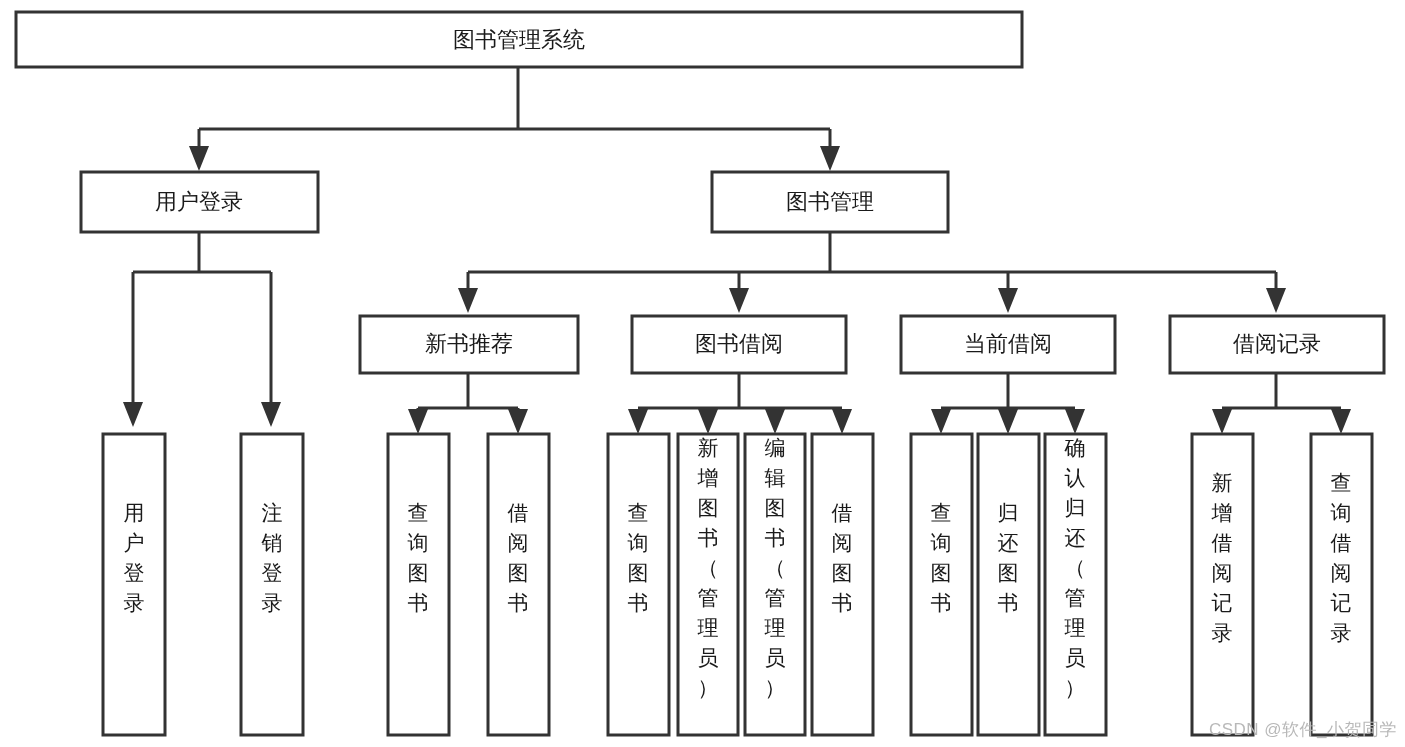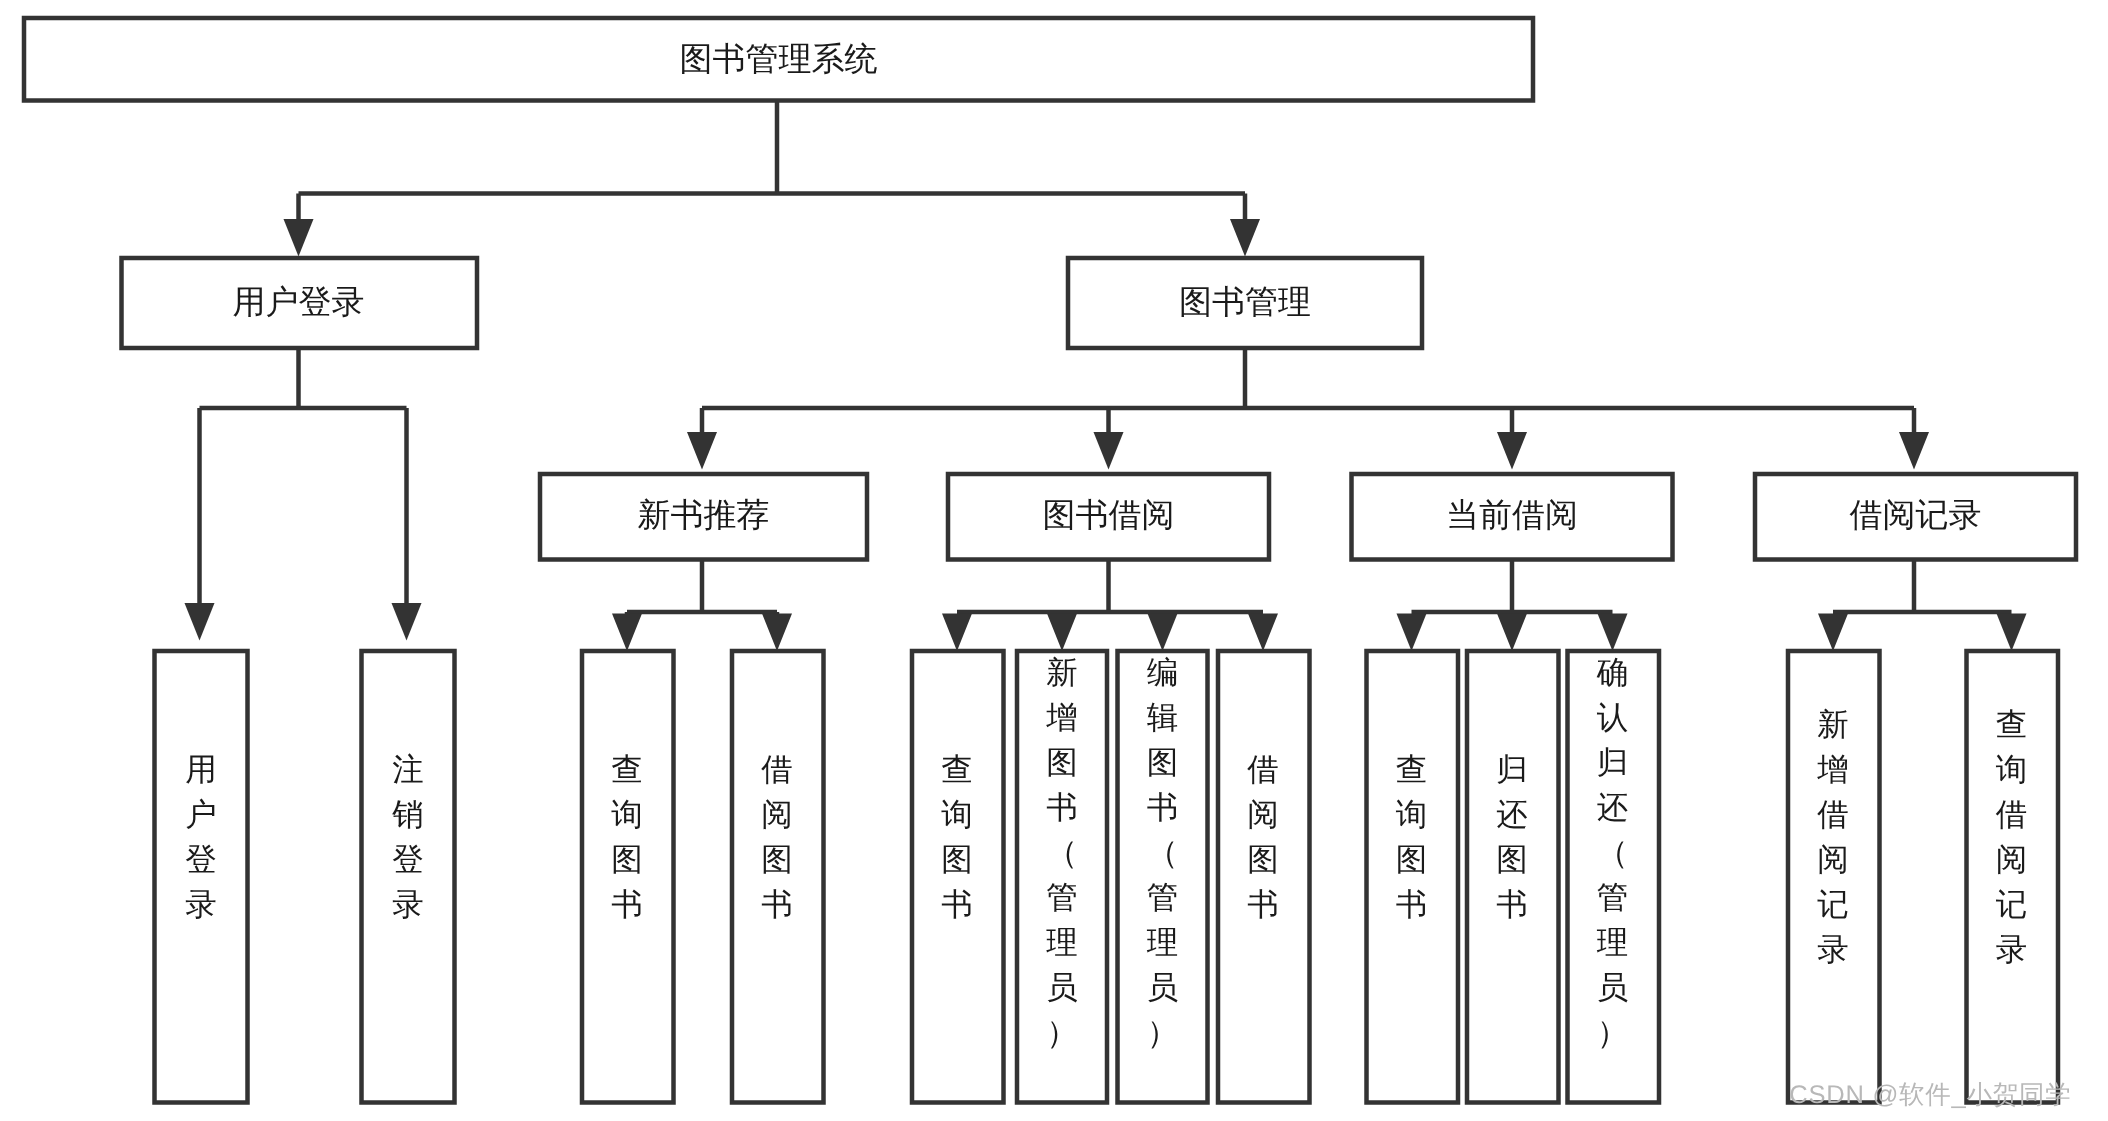--- a/index.html
+++ b/index.html
@@ -49,21 +49,21 @@
     dominant-baseline: middle;
   }
   .node-label-v {
     font-family: "Liberation Sans", "DejaVu Sans", sans-serif;
     font-size: 21px;
     fill: #1a1a1a;
     text-anchor: middle;
   }
   .watermark {
     position: absolute;
-    right: 24px;
+    right: 8px;
     bottom: 6px;
     font-family: "Liberation Sans", "DejaVu Sans", sans-serif;
     font-size: 17px;
     color: #b8b8b8;
     letter-spacing: 0.5px;
     white-space: nowrap;
     user-select: none;
   }
 </style>
 </head>

